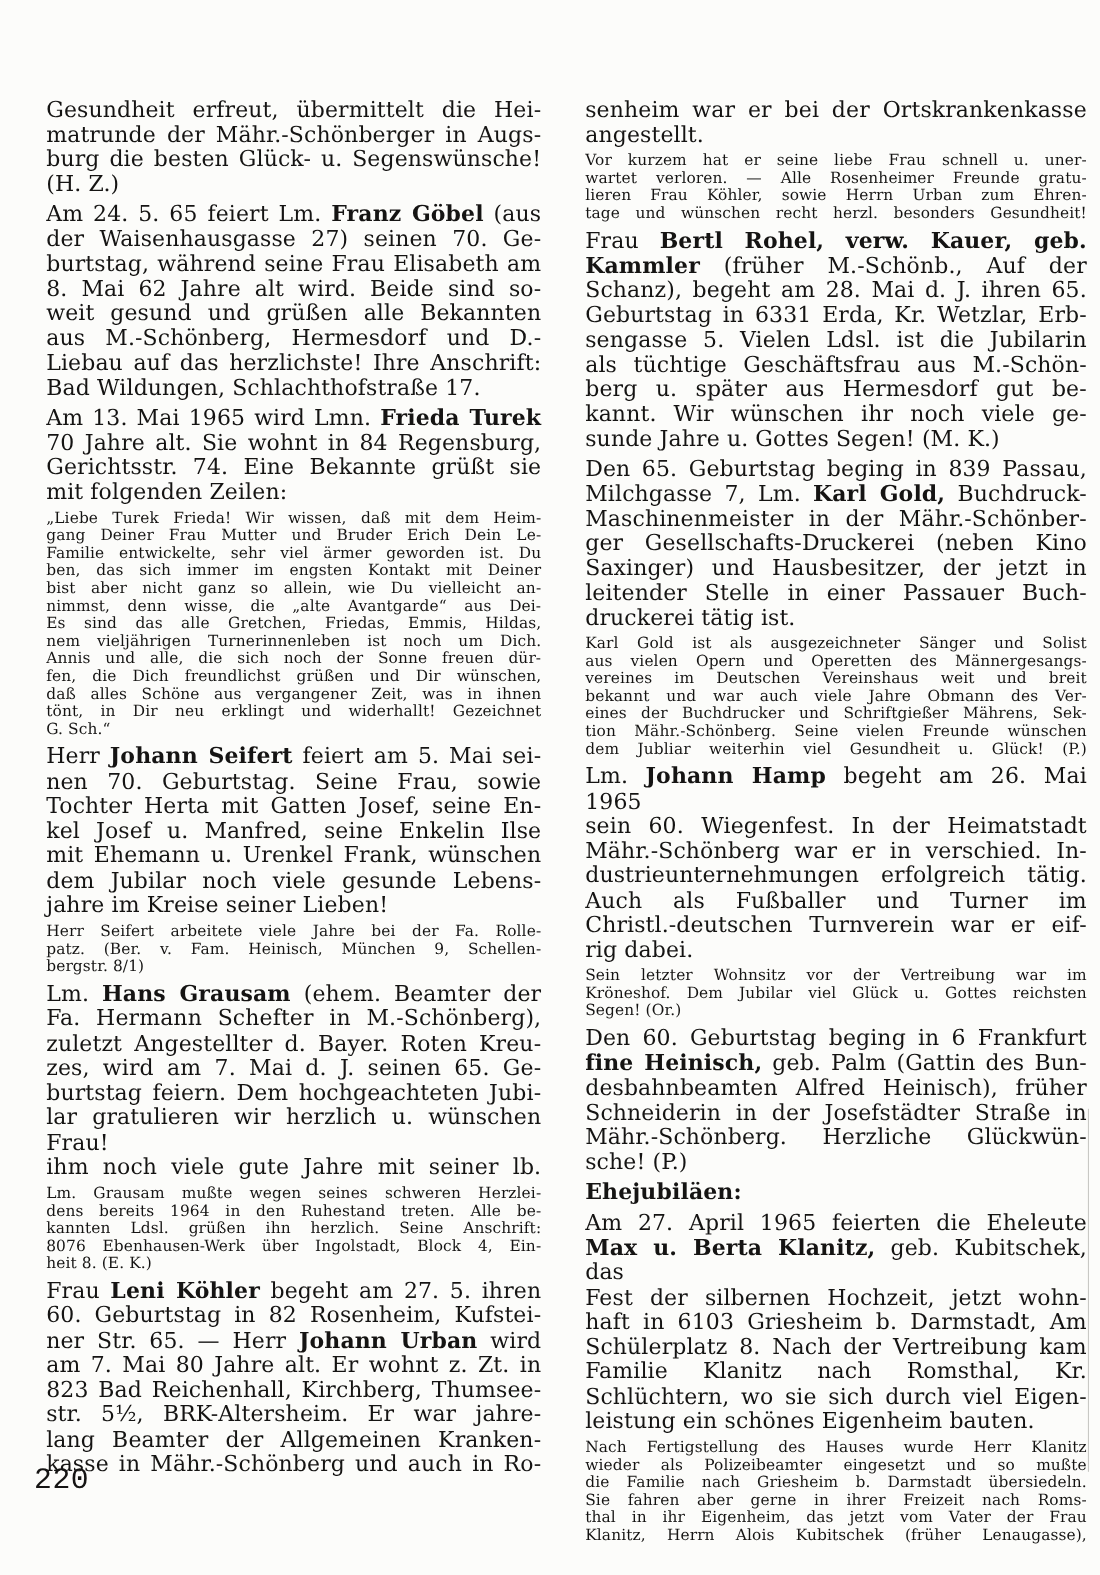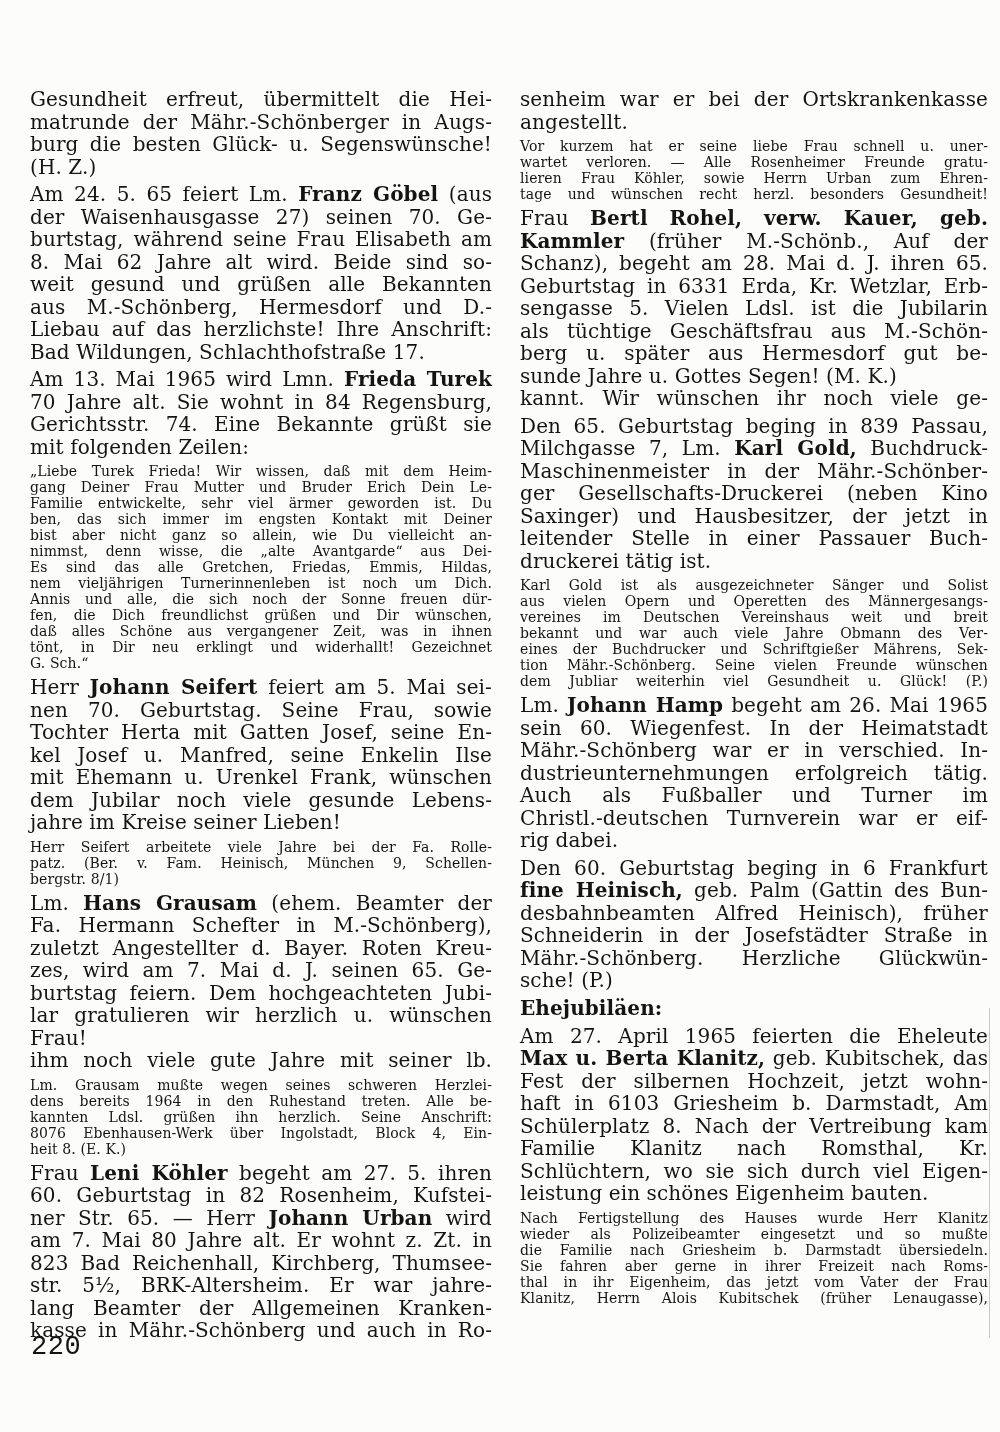--- a/index.html
+++ b/index.html
@@ -19,21 +19,21 @@
     position: absolute;
     inset: 0;
   }
   .column {
     position: absolute;
     top: 88px;
   }
   .column-left  { left: 30px;  width: 462px; }
   .column-right { left: 520px; width: 468px; }
 
-  .para { margin: 0 0 5px 0; }
+  .para { margin: 0 0 5px 12px; }
   .para.large .line {
     font-size: 20px;
     line-height: 22.5px;
   }
   .para.small .line {
     font-size: 14px;
     line-height: 16px;
   }
   .para.heading .line {
     font-size: 20px;
@@ -162,22 +162,22 @@
         <div class="line">tage und wünschen recht herzl. besonders Gesundheit!</div>
       </div>
       <div class="para large">
         <div class="line">Frau <b>Bertl Rohel, verw. Kauer, geb.</b></div>
         <div class="line"><b>Kammler</b> (früher M.-Schönb., Auf der</div>
         <div class="line">Schanz), begeht am 28. Mai d. J. ihren 65.</div>
         <div class="line">Geburtstag in 6331 Erda, Kr. Wetzlar, Erb-</div>
         <div class="line">sengasse 5. Vielen Ldsl. ist die Jubilarin</div>
         <div class="line">als tüchtige Geschäftsfrau aus M.-Schön-</div>
         <div class="line">berg u. später aus Hermesdorf gut be-</div>
+        <div class="line">kannt. Wir wünschen ihr noch viele ge-</div>
         <div class="line lastline">sunde Jahre u. Gottes Segen! (M. K.)</div>
-        <div class="line">kannt. Wir wünschen ihr noch viele ge-</div>
       </div>
       <div class="para large">
         <div class="line">Den 65. Geburtstag beging in 839 Passau,</div>
         <div class="line">Milchgasse 7, Lm. <b>Karl Gold,</b> Buchdruck-</div>
         <div class="line">Maschinenmeister in der Mähr.-Schönber-</div>
         <div class="line">ger Gesellschafts-Druckerei (neben Kino</div>
         <div class="line">Saxinger) und Hausbesitzer, der jetzt in</div>
         <div class="line">leitender Stelle in einer Passauer Buch-</div>
         <div class="line lastline">druckerei tätig ist.</div>
       </div>
@@ -191,20 +191,25 @@
         <div class="line">dem Jubliar weiterhin viel Gesundheit u. Glück! (P.)</div>
       </div>
       <div class="para large">
         <div class="line">Lm. <b>Johann Hamp</b> begeht am 26. Mai 1965</div>
         <div class="line">sein 60. Wiegenfest. In der Heimatstadt</div>
         <div class="line">Mähr.-Schönberg war er in verschied. In-</div>
         <div class="line">dustrieunternehmungen erfolgreich tätig.</div>
         <div class="line">Auch als Fußballer und Turner im</div>
         <div class="line">Christl.-deutschen Turnverein war er eif-</div>
         <div class="line lastline">rig dabei.</div>
+      </div>
+      <div class="para small">
+        <div class="line">Sein letzter Wohnsitz vor der Vertreibung war im</div>
+        <div class="line">Kröneshof. Dem Jubilar viel Glück u. Gottes reichsten</div>
+        <div class="line lastline">Segen! (Or.)</div>
       </div>
       <div class="para large">
         <div class="line">Den 60. Geburtstag beging in 6 Frankfurt</div>
         <div class="line"><b>fine Heinisch,</b> geb. Palm (Gattin des Bun-</div>
         <div class="line">desbahnbeamten Alfred Heinisch), früher</div>
         <div class="line">Schneiderin in der Josefstädter Straße in</div>
         <div class="line">Mähr.-Schönberg. Herzliche Glückwün-</div>
         <div class="line lastline">sche! (P.)</div>
       </div>
       <div class="para heading">

